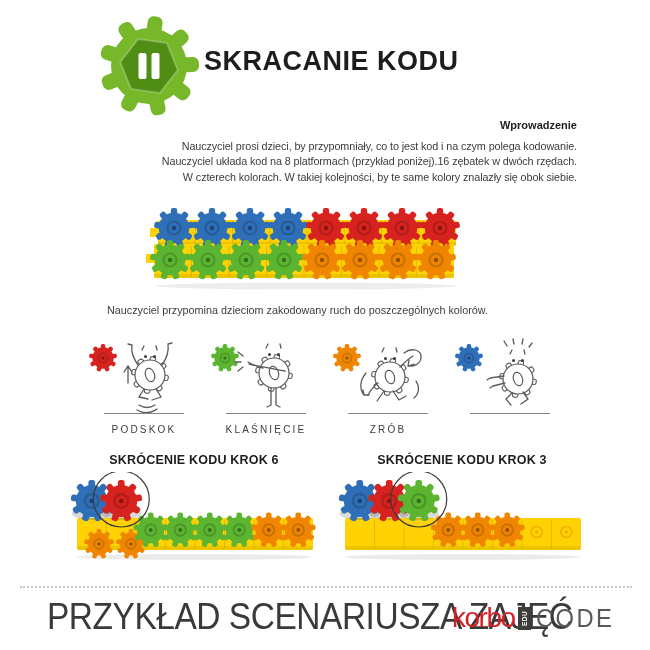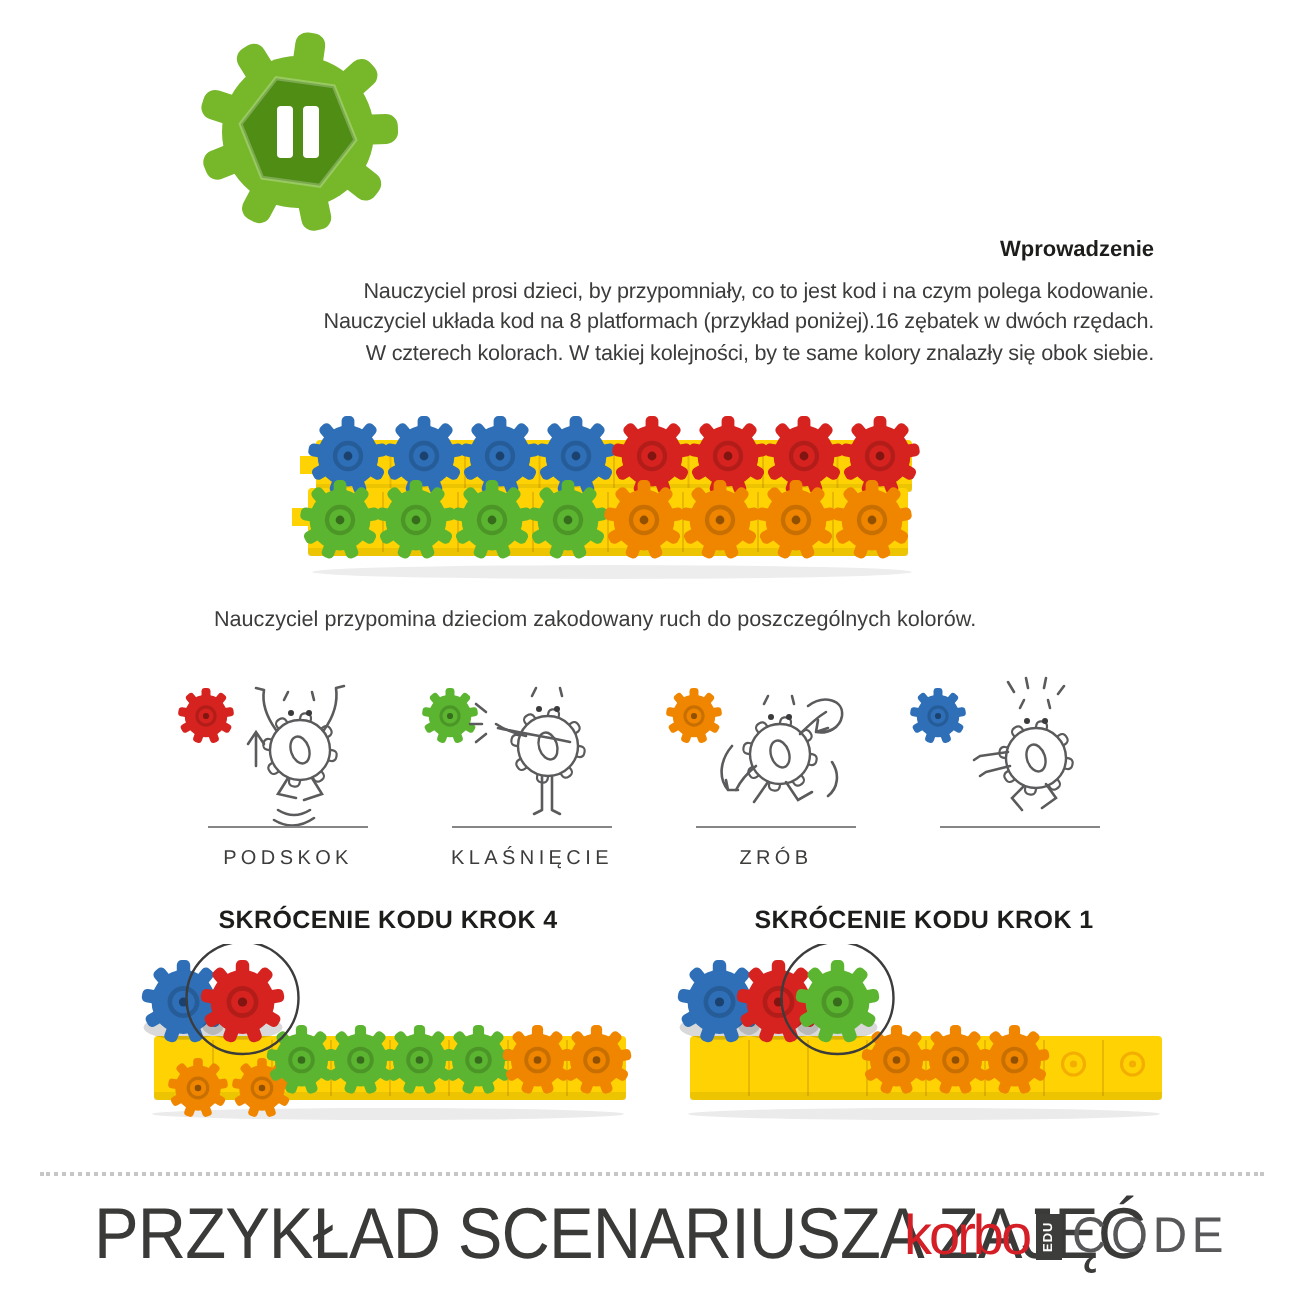--- a/index.html
+++ b/index.html
@@ -52,20 +52,21 @@
           <rect x="-7.5" y="-50" width="15" height="26" rx="6" transform="rotate(248)" fill="#76b82a"></rect>
           <rect x="-7.5" y="-50" width="15" height="26" rx="6" transform="rotate(288)" fill="#76b82a"></rect>
           <rect x="-7.5" y="-50" width="15" height="26" rx="6" transform="rotate(328)" fill="#76b82a"></rect>
           <circle r="38" fill="#76b82a"></circle>
           <polygon points="28.7,4 10.9,26.9 -17.9,22.9 -28.7,-4 -10.9,-26.9 17.9,-22.9" fill="#4f8d15" stroke="rgba(255,255,255,0.25)" stroke-width="2"></polygon>
           <rect x="-10.5" y="-13" width="8" height="26" rx="2" fill="#fff"></rect>
           <rect x="2.5" y="-13" width="8" height="26" rx="2" fill="#fff"></rect>
         </g>
       </svg>
   </div>
+  <h1 class="page-title">SKRACANIE KODU</h1>
 
   <section class="intro">
     <h2>Wprowadzenie</h2>
     <p>Nauczyciel prosi dzieci, by przypomniały, co to jest kod i na czym polega kodowanie.</p>
     <p>Nauczyciel układa kod na 8 platformach (przykład poniżej).16 zębatek w dwóch rzędach.</p>
     <p>W czterech kolorach. W takiej kolejności, by te same kolory znalazły się obok siebie.</p>
   </section>
 
   <figure class="main-figure">
     <svg id="mainCode" width="320" height="92" viewBox="0 0 320 92">
@@ -502,21 +503,21 @@
             <path d="M52,39 l-14,2 M38,41 l-3,2"></path>
             <path d="M53,46 l-12,3 M41,49 l-3,2"></path>
             <path d="M60,56 l-6,6 l5,6 M71,55 l5,7 l-7,5"></path>
           </g>
         </svg>
       <div class="ground"></div>
     </div>
   </div>
 
   <div class="step step-1">
-    <h3>SKRÓCENIE KODU KROK 4</h3>
+    <h3>SKRÓCENIE KODU KROK 6</h3>
     <svg class="step-art" viewBox="0 0 250 88">
         <ellipse cx="125" cy="85" rx="118" ry="3" fill="rgba(0,0,0,0.08)"></ellipse>
         <rect x="8" y="46" width="236" height="32" rx="2" fill="#ffd303"></rect>
         <rect x="8" y="74" width="236" height="4" fill="rgba(0,0,0,0.07)"></rect>
         <line x1="37.5" y1="48" x2="37.5" y2="76" stroke="rgba(170,110,0,0.28)" stroke-width="1"></line>
         <line x1="67" y1="48" x2="67" y2="76" stroke="rgba(170,110,0,0.28)" stroke-width="1"></line>
         <line x1="96.5" y1="48" x2="96.5" y2="76" stroke="rgba(170,110,0,0.28)" stroke-width="1"></line>
         <line x1="126" y1="48" x2="126" y2="76" stroke="rgba(170,110,0,0.28)" stroke-width="1"></line>
         <line x1="155.5" y1="48" x2="155.5" y2="76" stroke="rgba(170,110,0,0.28)" stroke-width="1"></line>
         <line x1="185" y1="48" x2="185" y2="76" stroke="rgba(170,110,0,0.28)" stroke-width="1"></line>
@@ -670,21 +671,21 @@
           <rect x="-3.36" y="-21" width="6.72" height="11.760000000000002" rx="2.52" transform="rotate(320)" fill="#d6231f"></rect>
           <circle r="15.96" fill="#d6231f"></circle>
           <circle r="7.98" fill="rgba(0,0,0,0.17)"></circle>
           <circle r="5.67" fill="#d6231f"></circle>
           <circle r="2.31" fill="rgba(0,0,0,0.4)"></circle>
         </g>
         <circle cx="52.25" cy="27" r="28" fill="none" stroke="#3c3c3c" stroke-width="1.2"></circle>
       </svg>
   </div>
   <div class="step step-2">
-    <h3>SKRÓCENIE KODU KROK 1</h3>
+    <h3>SKRÓCENIE KODU KROK 3</h3>
     <svg class="step-art" viewBox="0 0 250 88">
         <ellipse cx="125" cy="85" rx="118" ry="3" fill="rgba(0,0,0,0.08)"></ellipse>
         <rect x="8" y="46" width="236" height="32" rx="2" fill="#ffd303"></rect>
         <rect x="8" y="74" width="236" height="4" fill="rgba(0,0,0,0.07)"></rect>
         <line x1="37.5" y1="48" x2="37.5" y2="76" stroke="rgba(170,110,0,0.28)" stroke-width="1"></line>
         <line x1="67" y1="48" x2="67" y2="76" stroke="rgba(170,110,0,0.28)" stroke-width="1"></line>
         <line x1="96.5" y1="48" x2="96.5" y2="76" stroke="rgba(170,110,0,0.28)" stroke-width="1"></line>
         <line x1="126" y1="48" x2="126" y2="76" stroke="rgba(170,110,0,0.28)" stroke-width="1"></line>
         <line x1="155.5" y1="48" x2="155.5" y2="76" stroke="rgba(170,110,0,0.28)" stroke-width="1"></line>
         <line x1="185" y1="48" x2="185" y2="76" stroke="rgba(170,110,0,0.28)" stroke-width="1"></line>

